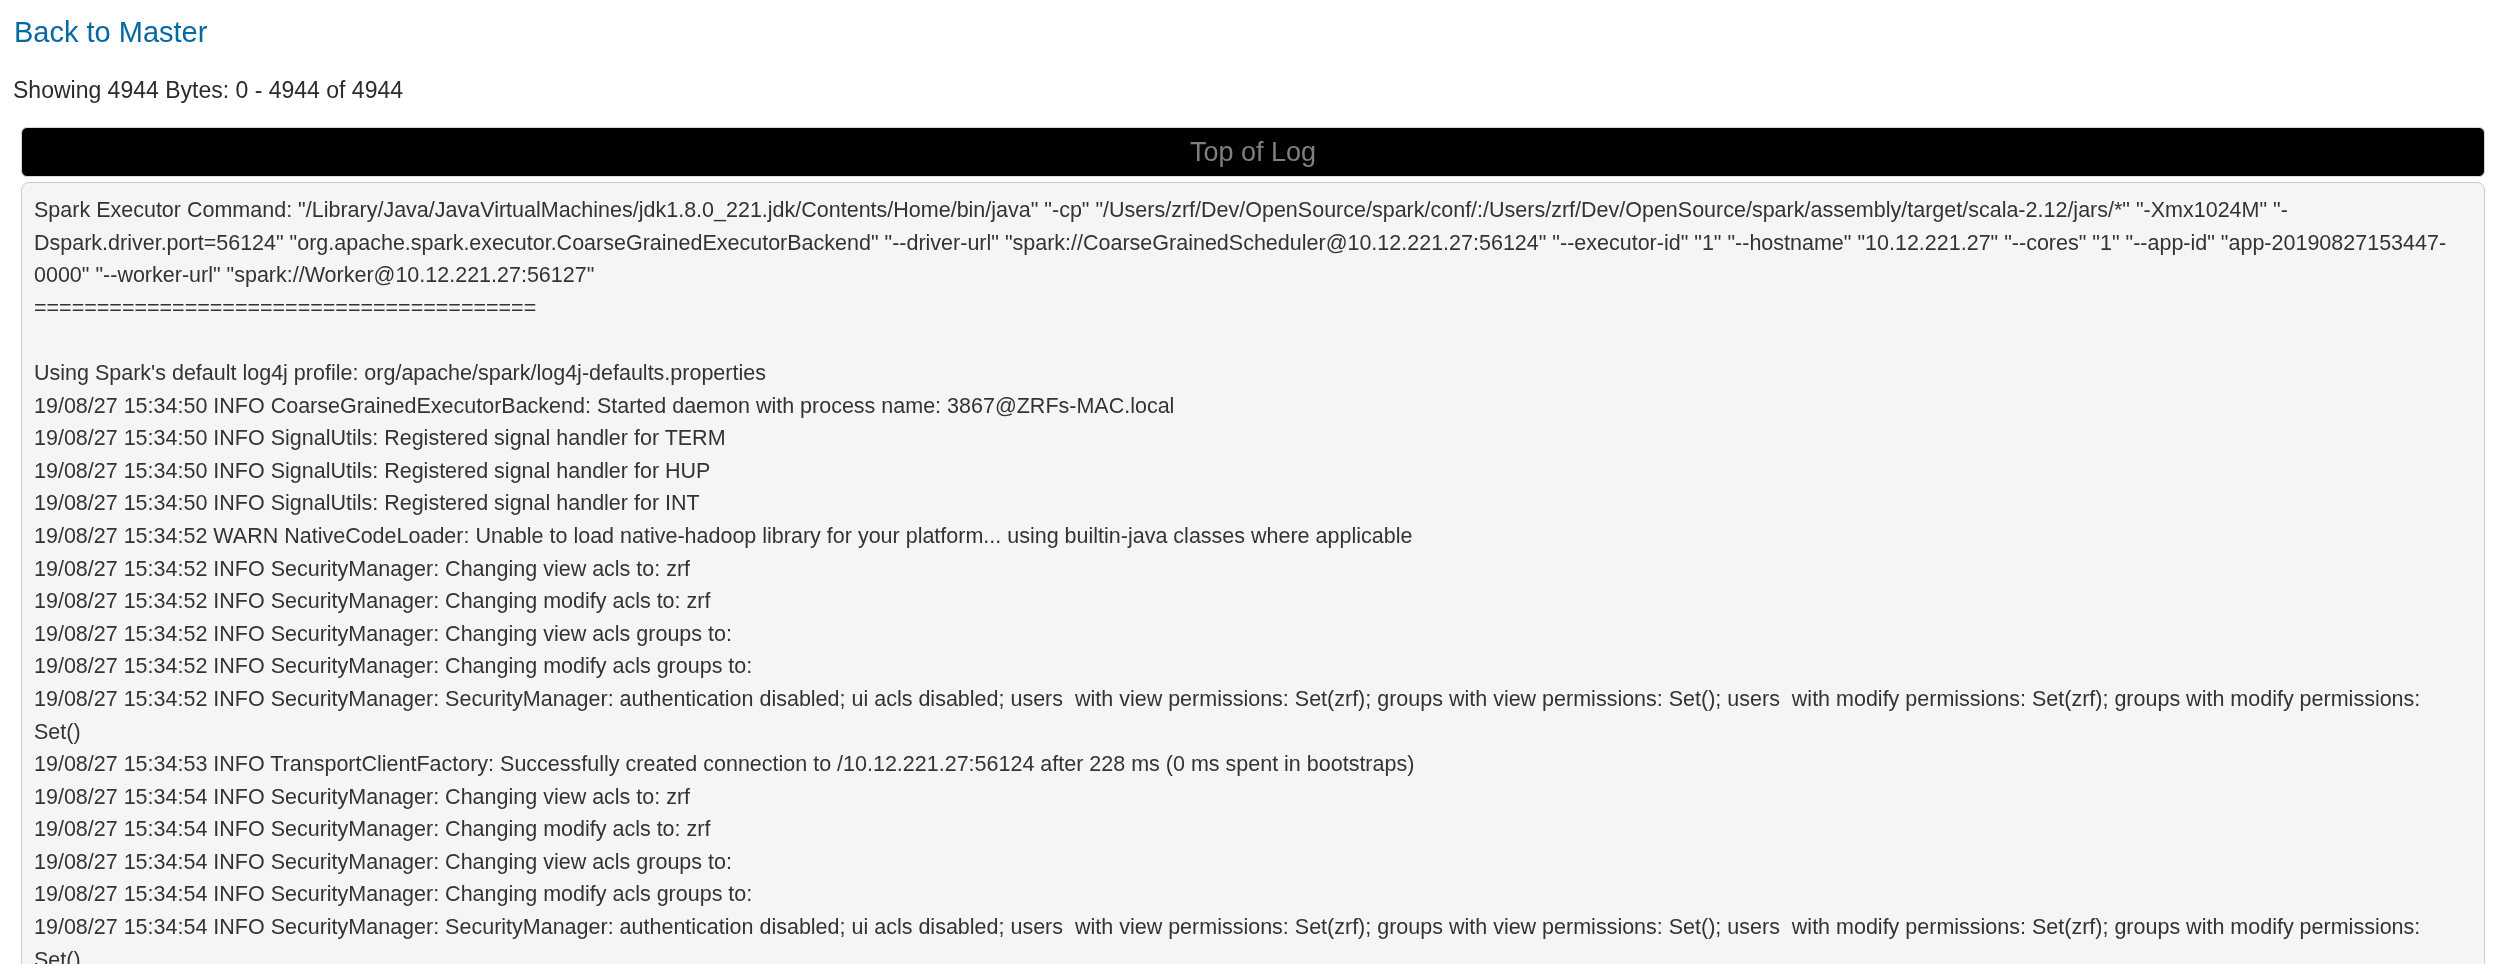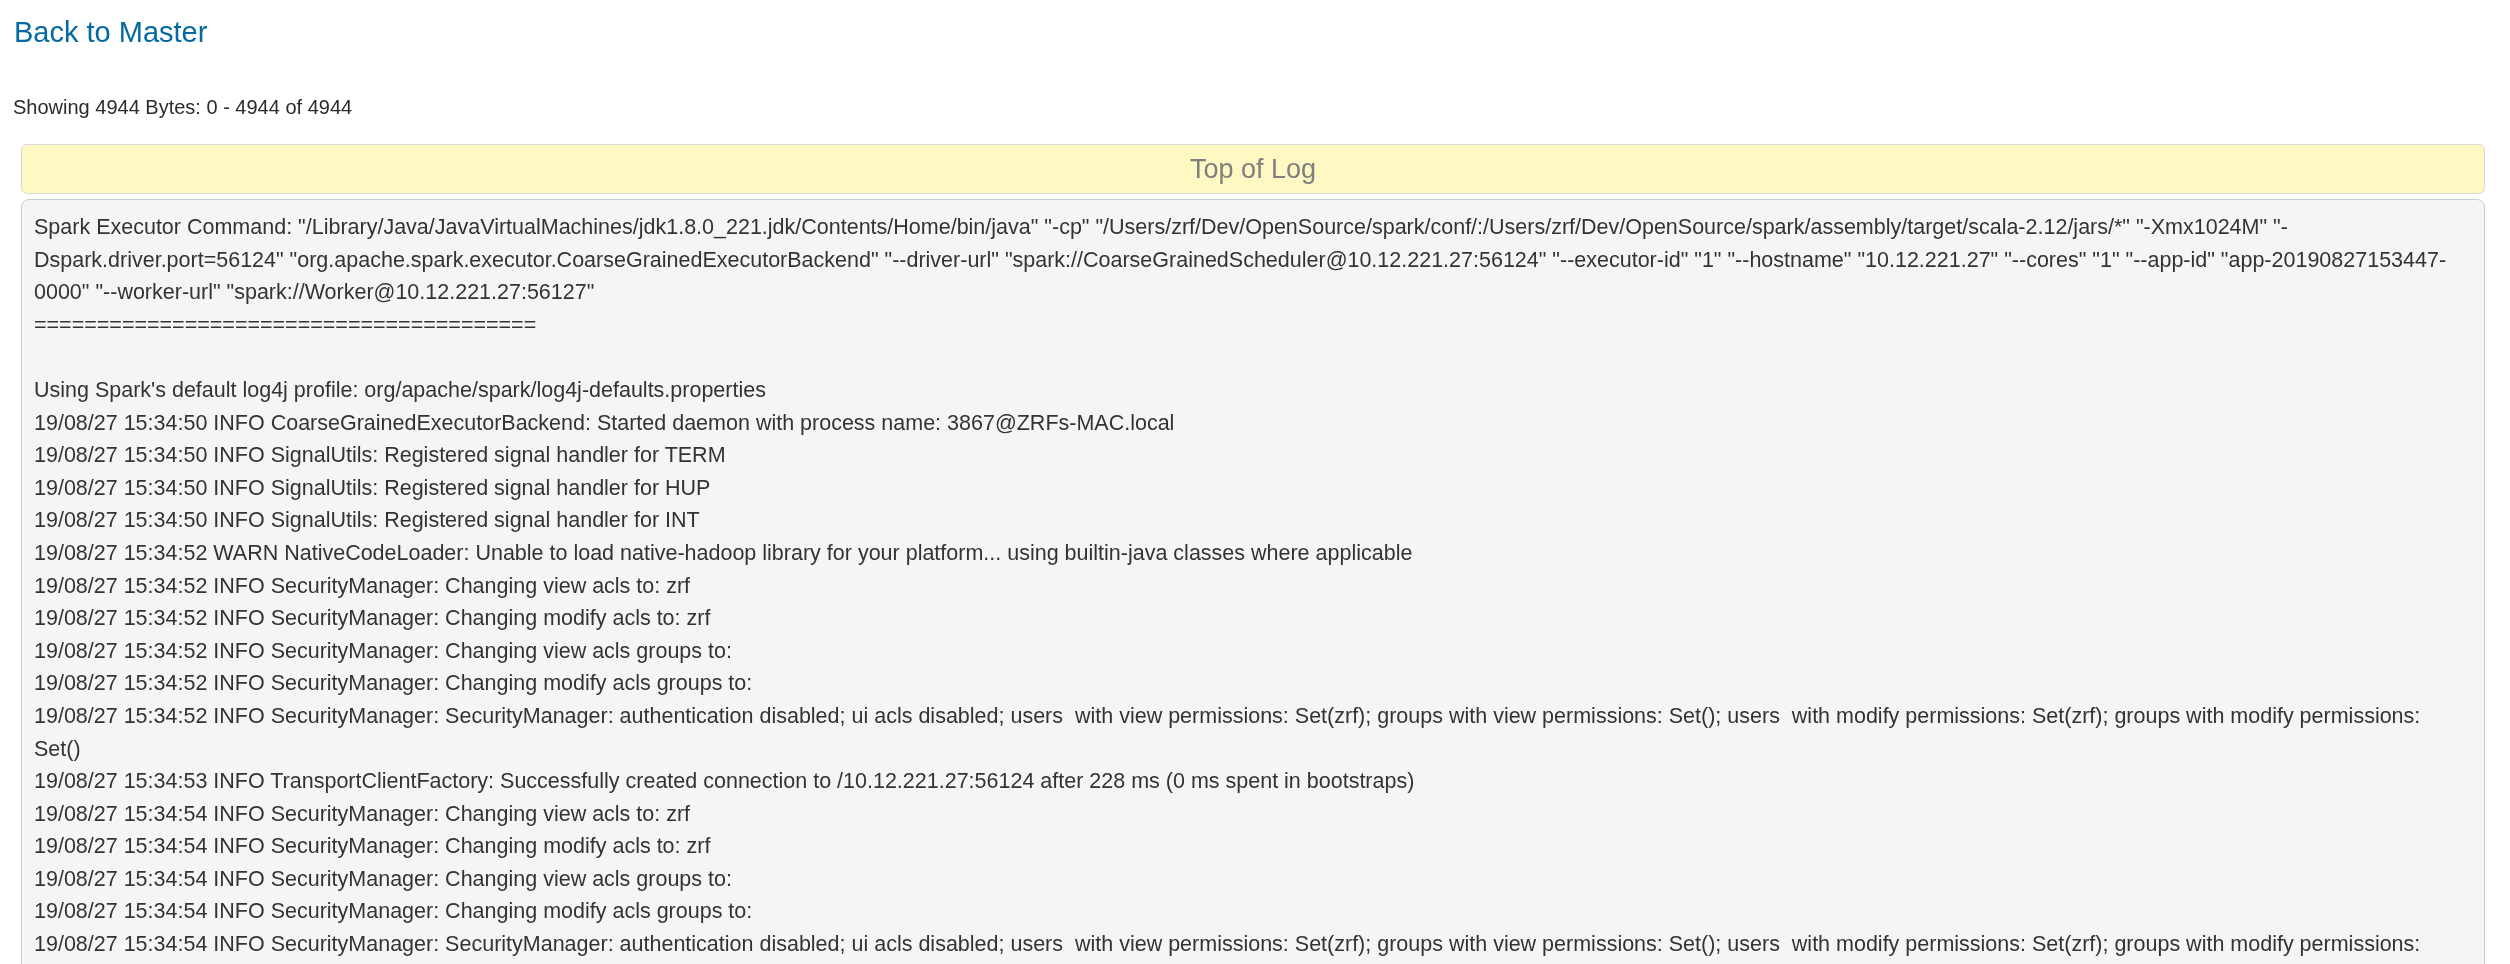--- a/index.html
+++ b/index.html
@@ -14,31 +14,31 @@
   .back-link {
     display: inline-block;
     margin: 16px 0 0 14px;
     font-size: 29px;
     line-height: 32px;
     color: #0369a1;
     text-decoration: none;
     cursor: pointer;
   }
   .byte-range {
-    margin: 43px 0 0 13px;
-    font-size: 20px;
+    margin: 26px 0 0 13px;
+    font-size: 23px;
     line-height: 32px;
     color: #2b2b2b;
   }
   .log-header-bar {
     box-sizing: border-box;
     margin: 21px 25px 0 21px;
     height: 50px;
     width: 2464px;
-    background: #fef9c3;
+    background: #000000;
     border: 1px solid #d8d8d8;
     border-radius: 6px;
     display: flex;
     align-items: center;
     justify-content: center;
     font-family: "Liberation Sans", sans-serif;
     font-size: 27px;
     color: #7f7f7f;
     padding: 0;
     cursor: pointer;

